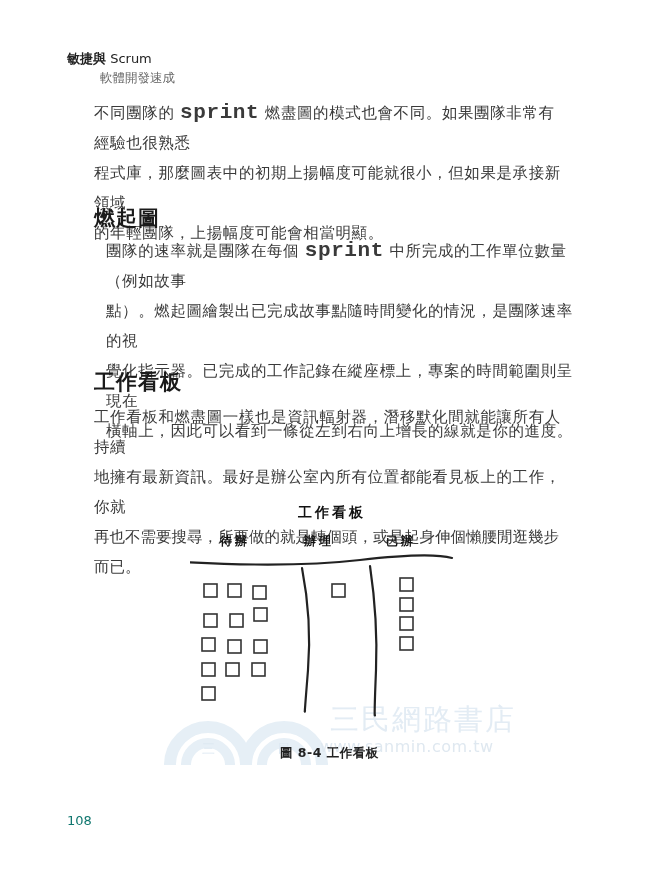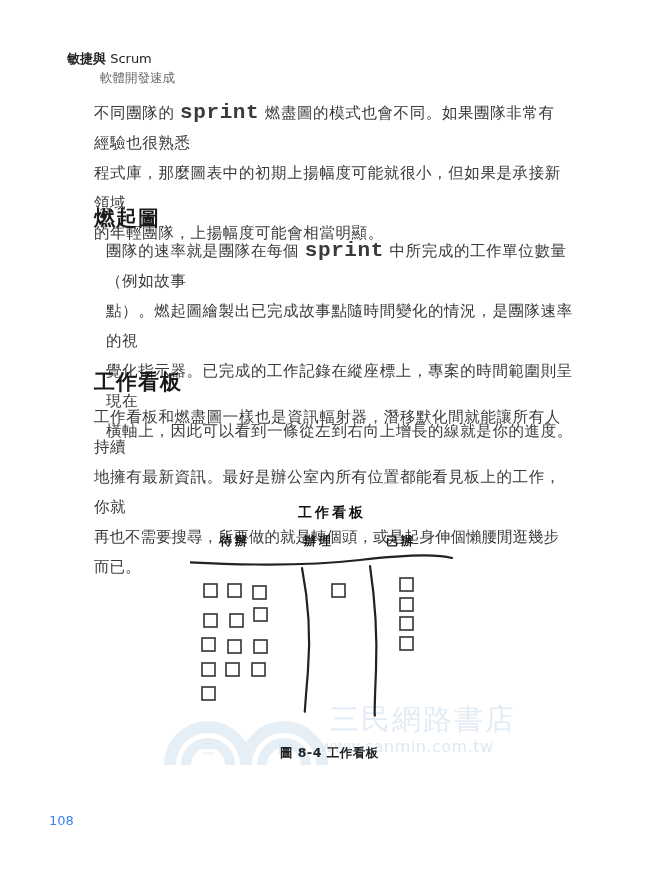--- a/index.html
+++ b/index.html
@@ -21,21 +21,21 @@
     }
     .figure { position: absolute; left: 190px; top: 500px; width: 270px; height: 230px; }
     .figure svg { position: absolute; left: 0; top: 0; }
     .fig-title { position: absolute; top: 4px; left: 108px; font-size: 14px; font-weight: bold; letter-spacing: 3px; color: #111; }
     .col-label { position: absolute; top: 33px; font-size: 12px; font-weight: bold; letter-spacing: 3px; color: #111; }
     .watermark { position: absolute; left: 160px; top: 695px; width: 360px; height: 70px; }
     .wm-text { position: absolute; left: 170px; top: 5px; font-family: "DejaVu Serif", serif; font-size: 29px; color: #e3ecf4; letter-spacing: 2px; }
     .wm-url { position: absolute; left: 160px; top: 42px; font-size: 16px; color: #dfe8f0; letter-spacing: 0.5px; }
     .wm-char { position: absolute; font-size: 13px; color: #dde8f2; }
     .caption { position: absolute; top: 745px; left: 280px; font-size: 12.5px; font-weight: bold; color: #222; letter-spacing: 0.5px; }
-    .page-number { position: absolute; left: 49px; top: 813px; font-size: 13px; color: #3b82f6; }
+    .page-number { position: absolute; left: 67px; top: 813px; font-size: 13px; color: #0f766e; }
   </style>
 </head>
 <body>
 
 <div class="running-header">
   <div class="book-title"><b>敏捷與</b><span> Scrum</span></div>
   <div class="book-subtitle">軟體開發速成</div>
 </div>
 
 <div class="para" style="top:98px;">

